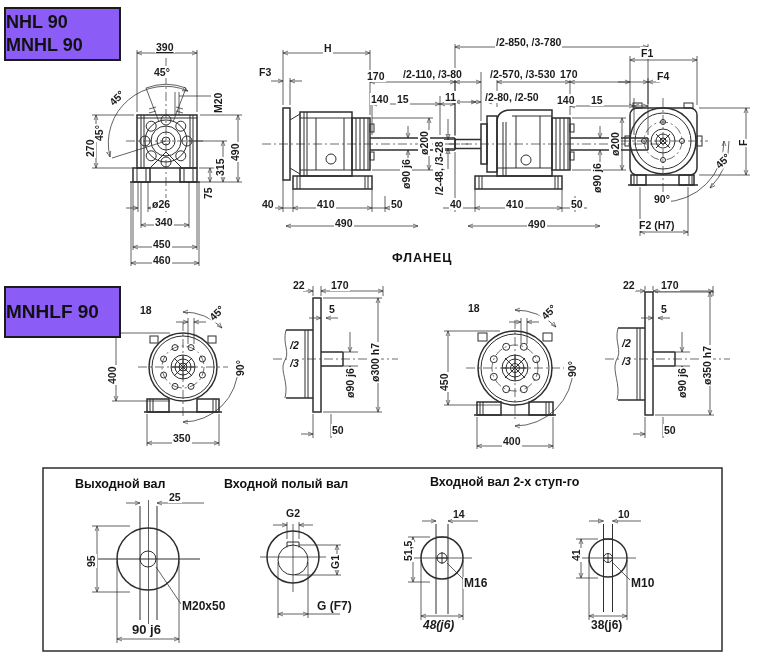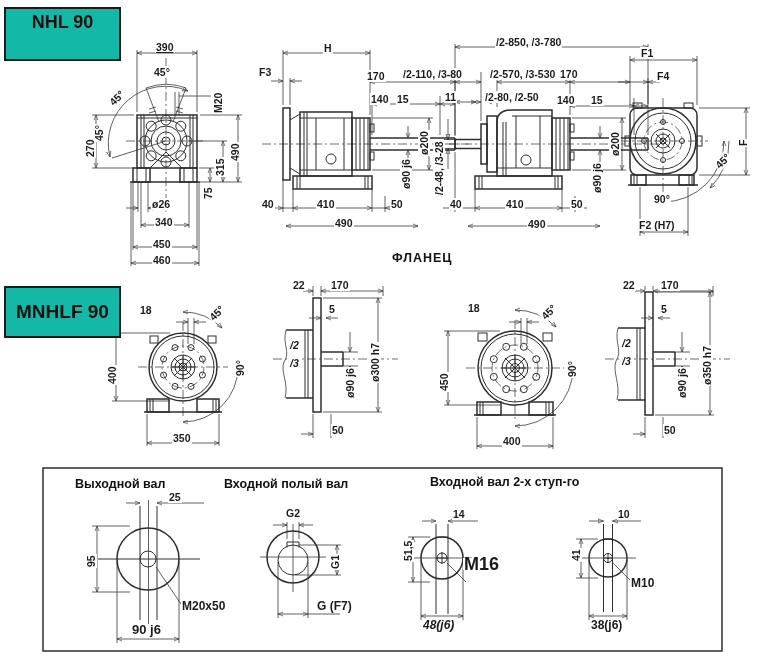--- a/index.html
+++ b/index.html
@@ -7,21 +7,21 @@
          font-family:"Liberation Sans",sans-serif;}
   svg line, svg path, svg rect, svg circle, svg polyline{stroke:#2e2e2e;fill:none;stroke-width:1;}
   svg .o{stroke-width:1.5;}
   svg .t{stroke-width:0.75;}
   svg .d{stroke-width:0.7;stroke-dasharray:9 3 2 3;}
   .lb{position:absolute;font:bold 10.5px "Liberation Sans",sans-serif;color:#1b1b1b;
       background:#fff;padding:0 1px;white-space:nowrap;line-height:12px;}
   .lv{transform:rotate(-90deg);transform-origin:0 0;}
   .l45{transform:rotate(-45deg);transform-origin:0 0;}
   .ttl{position:absolute;font:bold 12.5px "Liberation Sans",sans-serif;color:#111;background:#fff;white-space:nowrap;}
-  .mbox{position:absolute;border:2px solid #1b1b1b;background:#14b8a6;text-align:center;
+  .mbox{position:absolute;border:2px solid #1b1b1b;background:#8b5cf6;text-align:left;
         font:bold 18px "Liberation Sans",sans-serif;color:#111;}
   .ital{font-style:italic;}
 </style>
 </head>
 <body>
 
 <div id="sheet">
 
 <svg width="760" height="661" viewBox="0 0 760 661" style="position:absolute;left:0;top:0;">
   <defs>
@@ -506,20 +506,21 @@
     <line class="t" x1="581" y1="539" x2="581" y2="578" marker-start="url(#ar)" marker-end="url(#ar)"></line>
     <line class="t" x1="613" y1="563" x2="632" y2="582"></line>
     <line class="t" x1="589" y1="560" x2="589" y2="620"></line>
         <line class="t" x1="627" y1="560" x2="627" y2="620"></line>
     <line class="t" x1="589" y1="616" x2="627" y2="616" marker-start="url(#ar)" marker-end="url(#ar)"></line>
   </g>
 </svg>
 
 <div class="mbox" style="left:4px;top:7px;width:113px;height:48px;padding-top:2px;">
   <div style="line-height:23px;">NHL 90</div>
+  <div style="line-height:23px;">MNHL 90</div>
 </div>
 <div class="mbox" style="left:4px;top:262px;width:113px;height:48px;font-size:19px;line-height:48px;margin-top:24px;">
   <span>MNHLF 90</span>
 </div>
 <div class="ttl" style="left:392px;top:251px;letter-spacing:1px;">ФЛАНЕЦ</div>
 
 <div class="lb" style="left:155px;top:41px;text-decoration:underline;">390</div>
 <div class="lb" style="left:153px;top:66px;">45°</div>
 <div class="lb l45" style="left:106px;top:100px;">45°</div>
 <div class="lb lv" style="left:93px;top:142px;">45°</div>
@@ -605,21 +606,21 @@
 <div class="lb" style="left:131px;top:624px;font-size:13px;">90 j6</div>
 
 <div class="ttl" style="left:224px;top:477px;">Входной полый вал</div>
 <div class="lb" style="left:285px;top:507px;">G2</div>
 <div class="lb lv" style="left:329px;top:570px;">G1</div>
 <div class="lb" style="left:316px;top:600px;font-size:12px;">G (F7)</div>
 
 <div class="ttl" style="left:384px;top:475px;padding-left:46px;">Входной вал 2-х ступ-го</div>
 <div class="lb" style="left:452px;top:508px;">14</div>
 <div class="lb lv" style="left:402px;top:562px;">51,5</div>
-<div class="lb" style="left:463px;top:558px;font-size:18px;text-align:right;">M16</div>
+<div class="lb" style="left:463px;top:577px;font-size:12px;text-align:right;">M16</div>
 <div class="lb" style="left:422px;top:619px;font-size:12px;font-style:italic;">48(j6)</div>
 
 <div class="lb" style="left:617px;top:508px;">10</div>
 <div class="lb lv" style="left:570px;top:562px;">41</div>
 <div class="lb" style="left:630px;top:577px;font-size:12px;">M10</div>
 <div class="lb" style="left:590px;top:619px;font-size:12px;">38(j6)</div>
 
 </div>
 
 </body></html>

